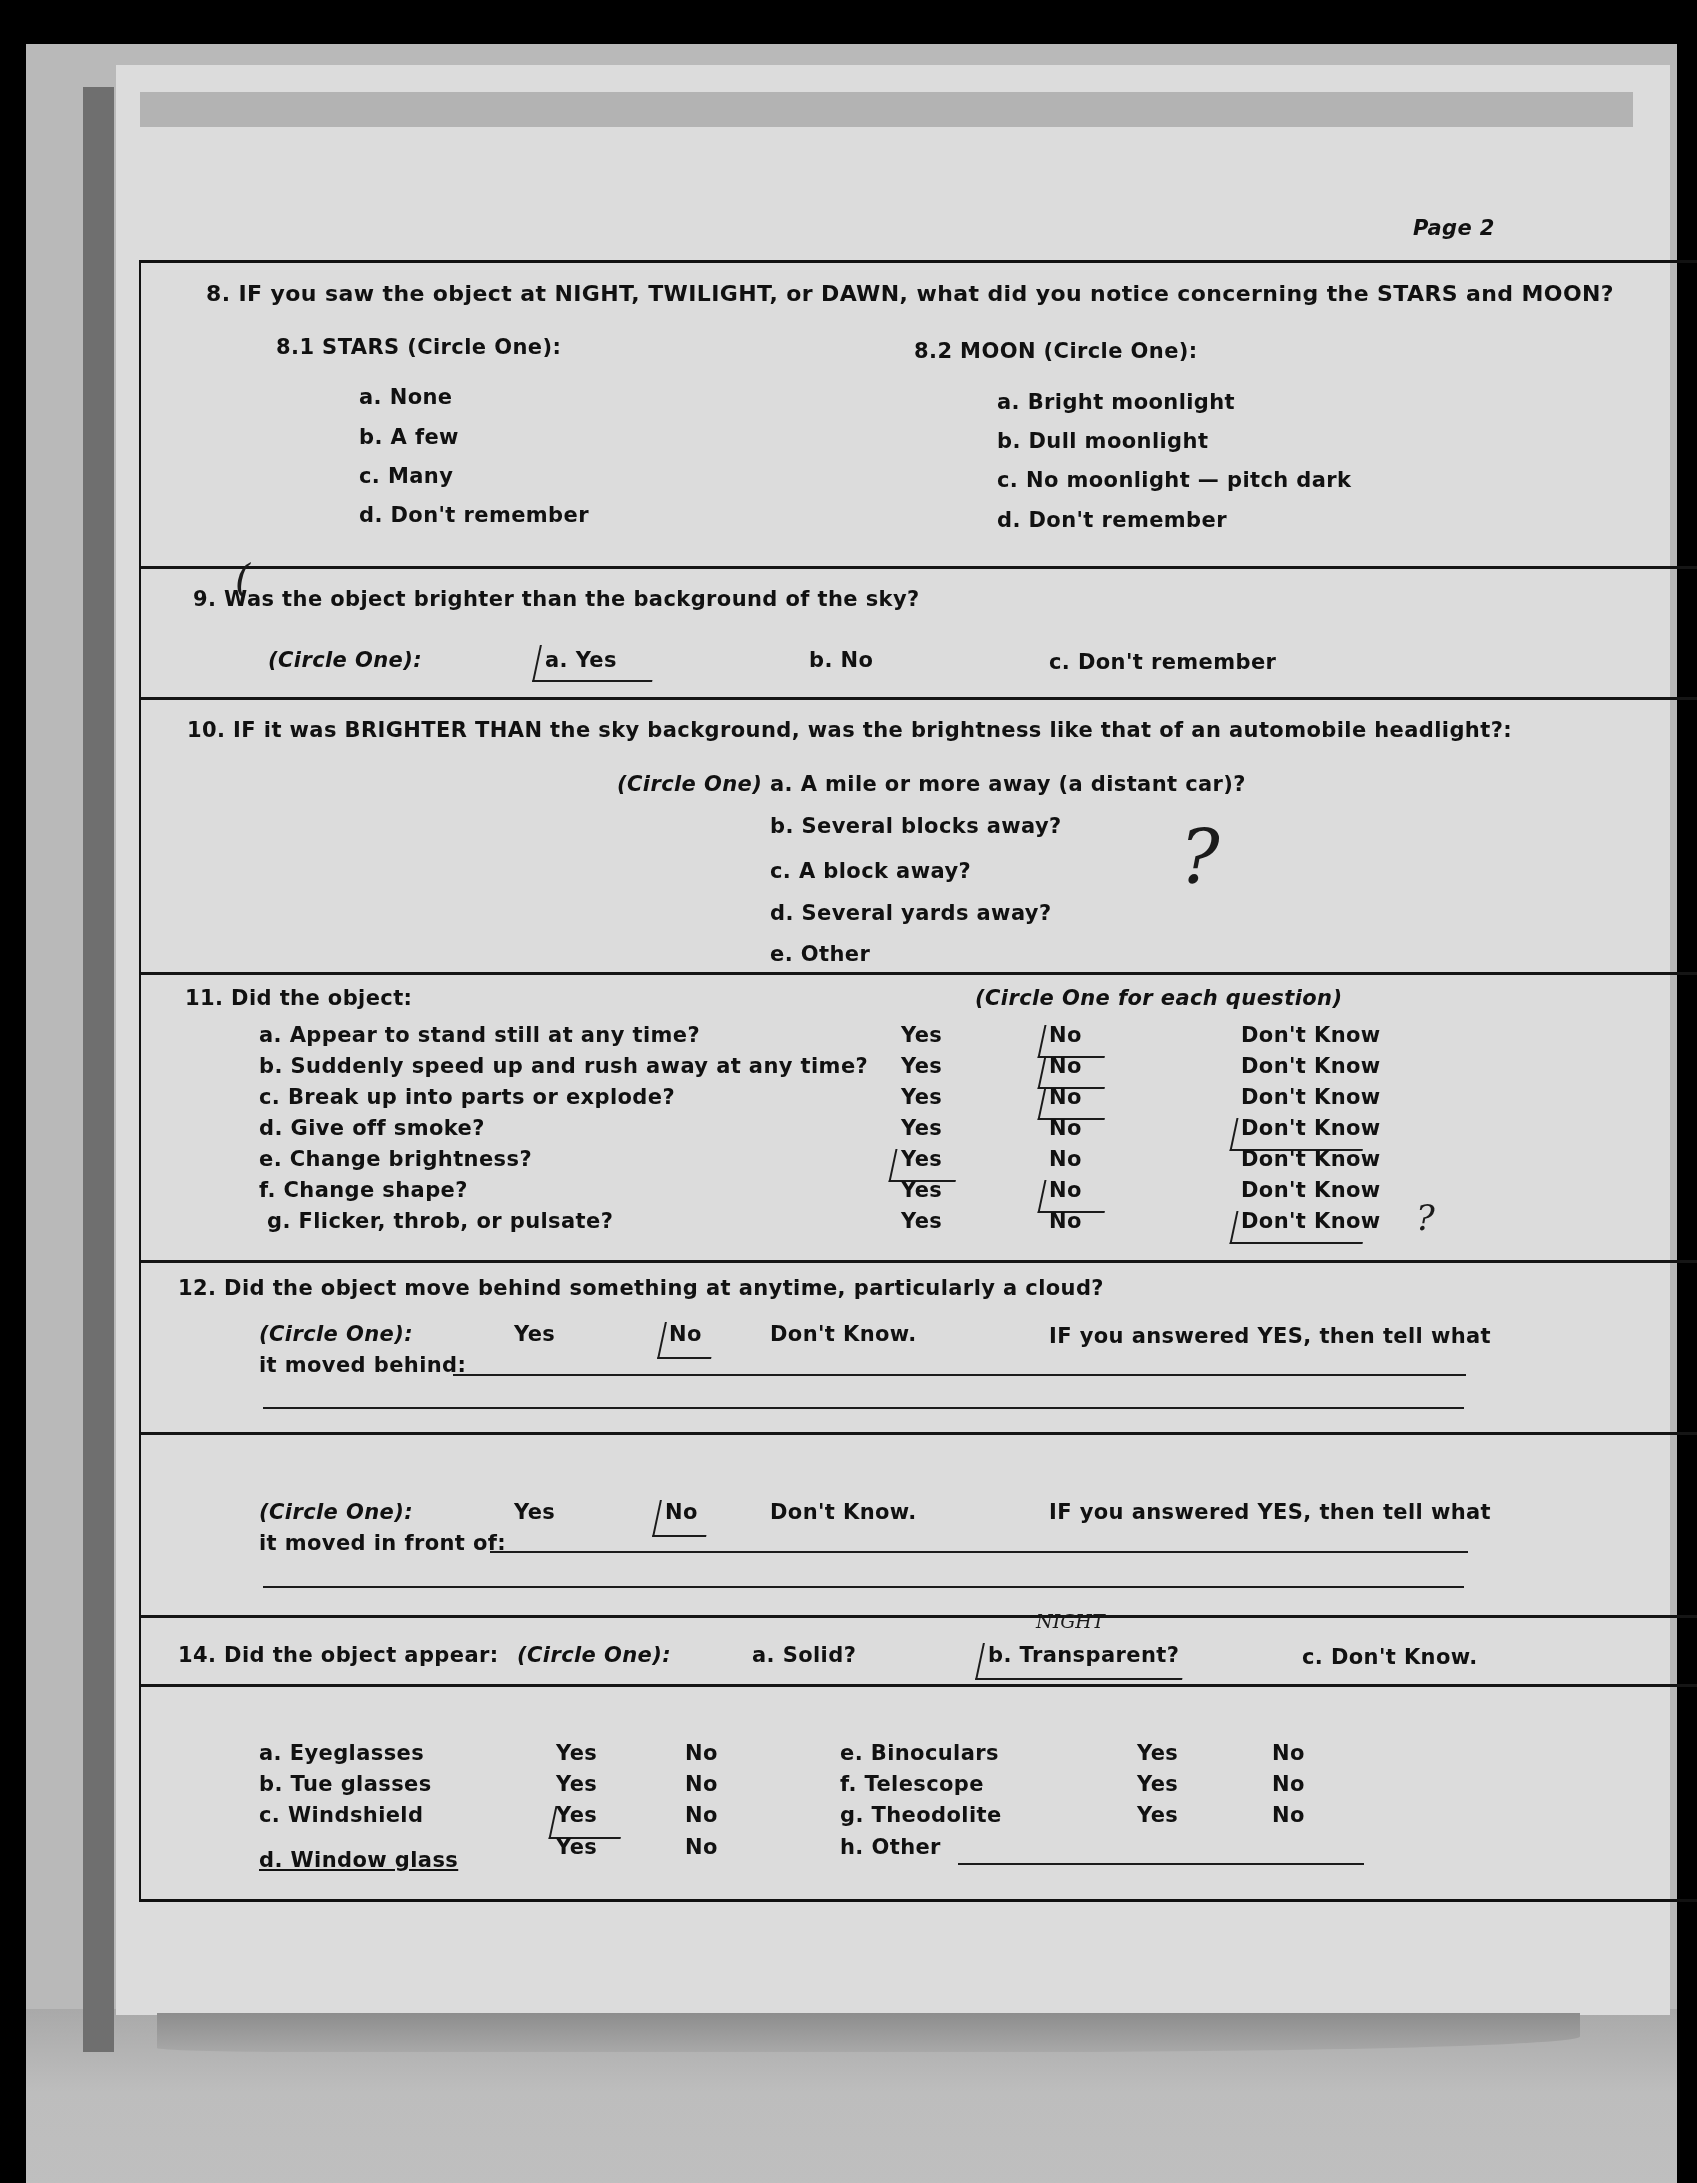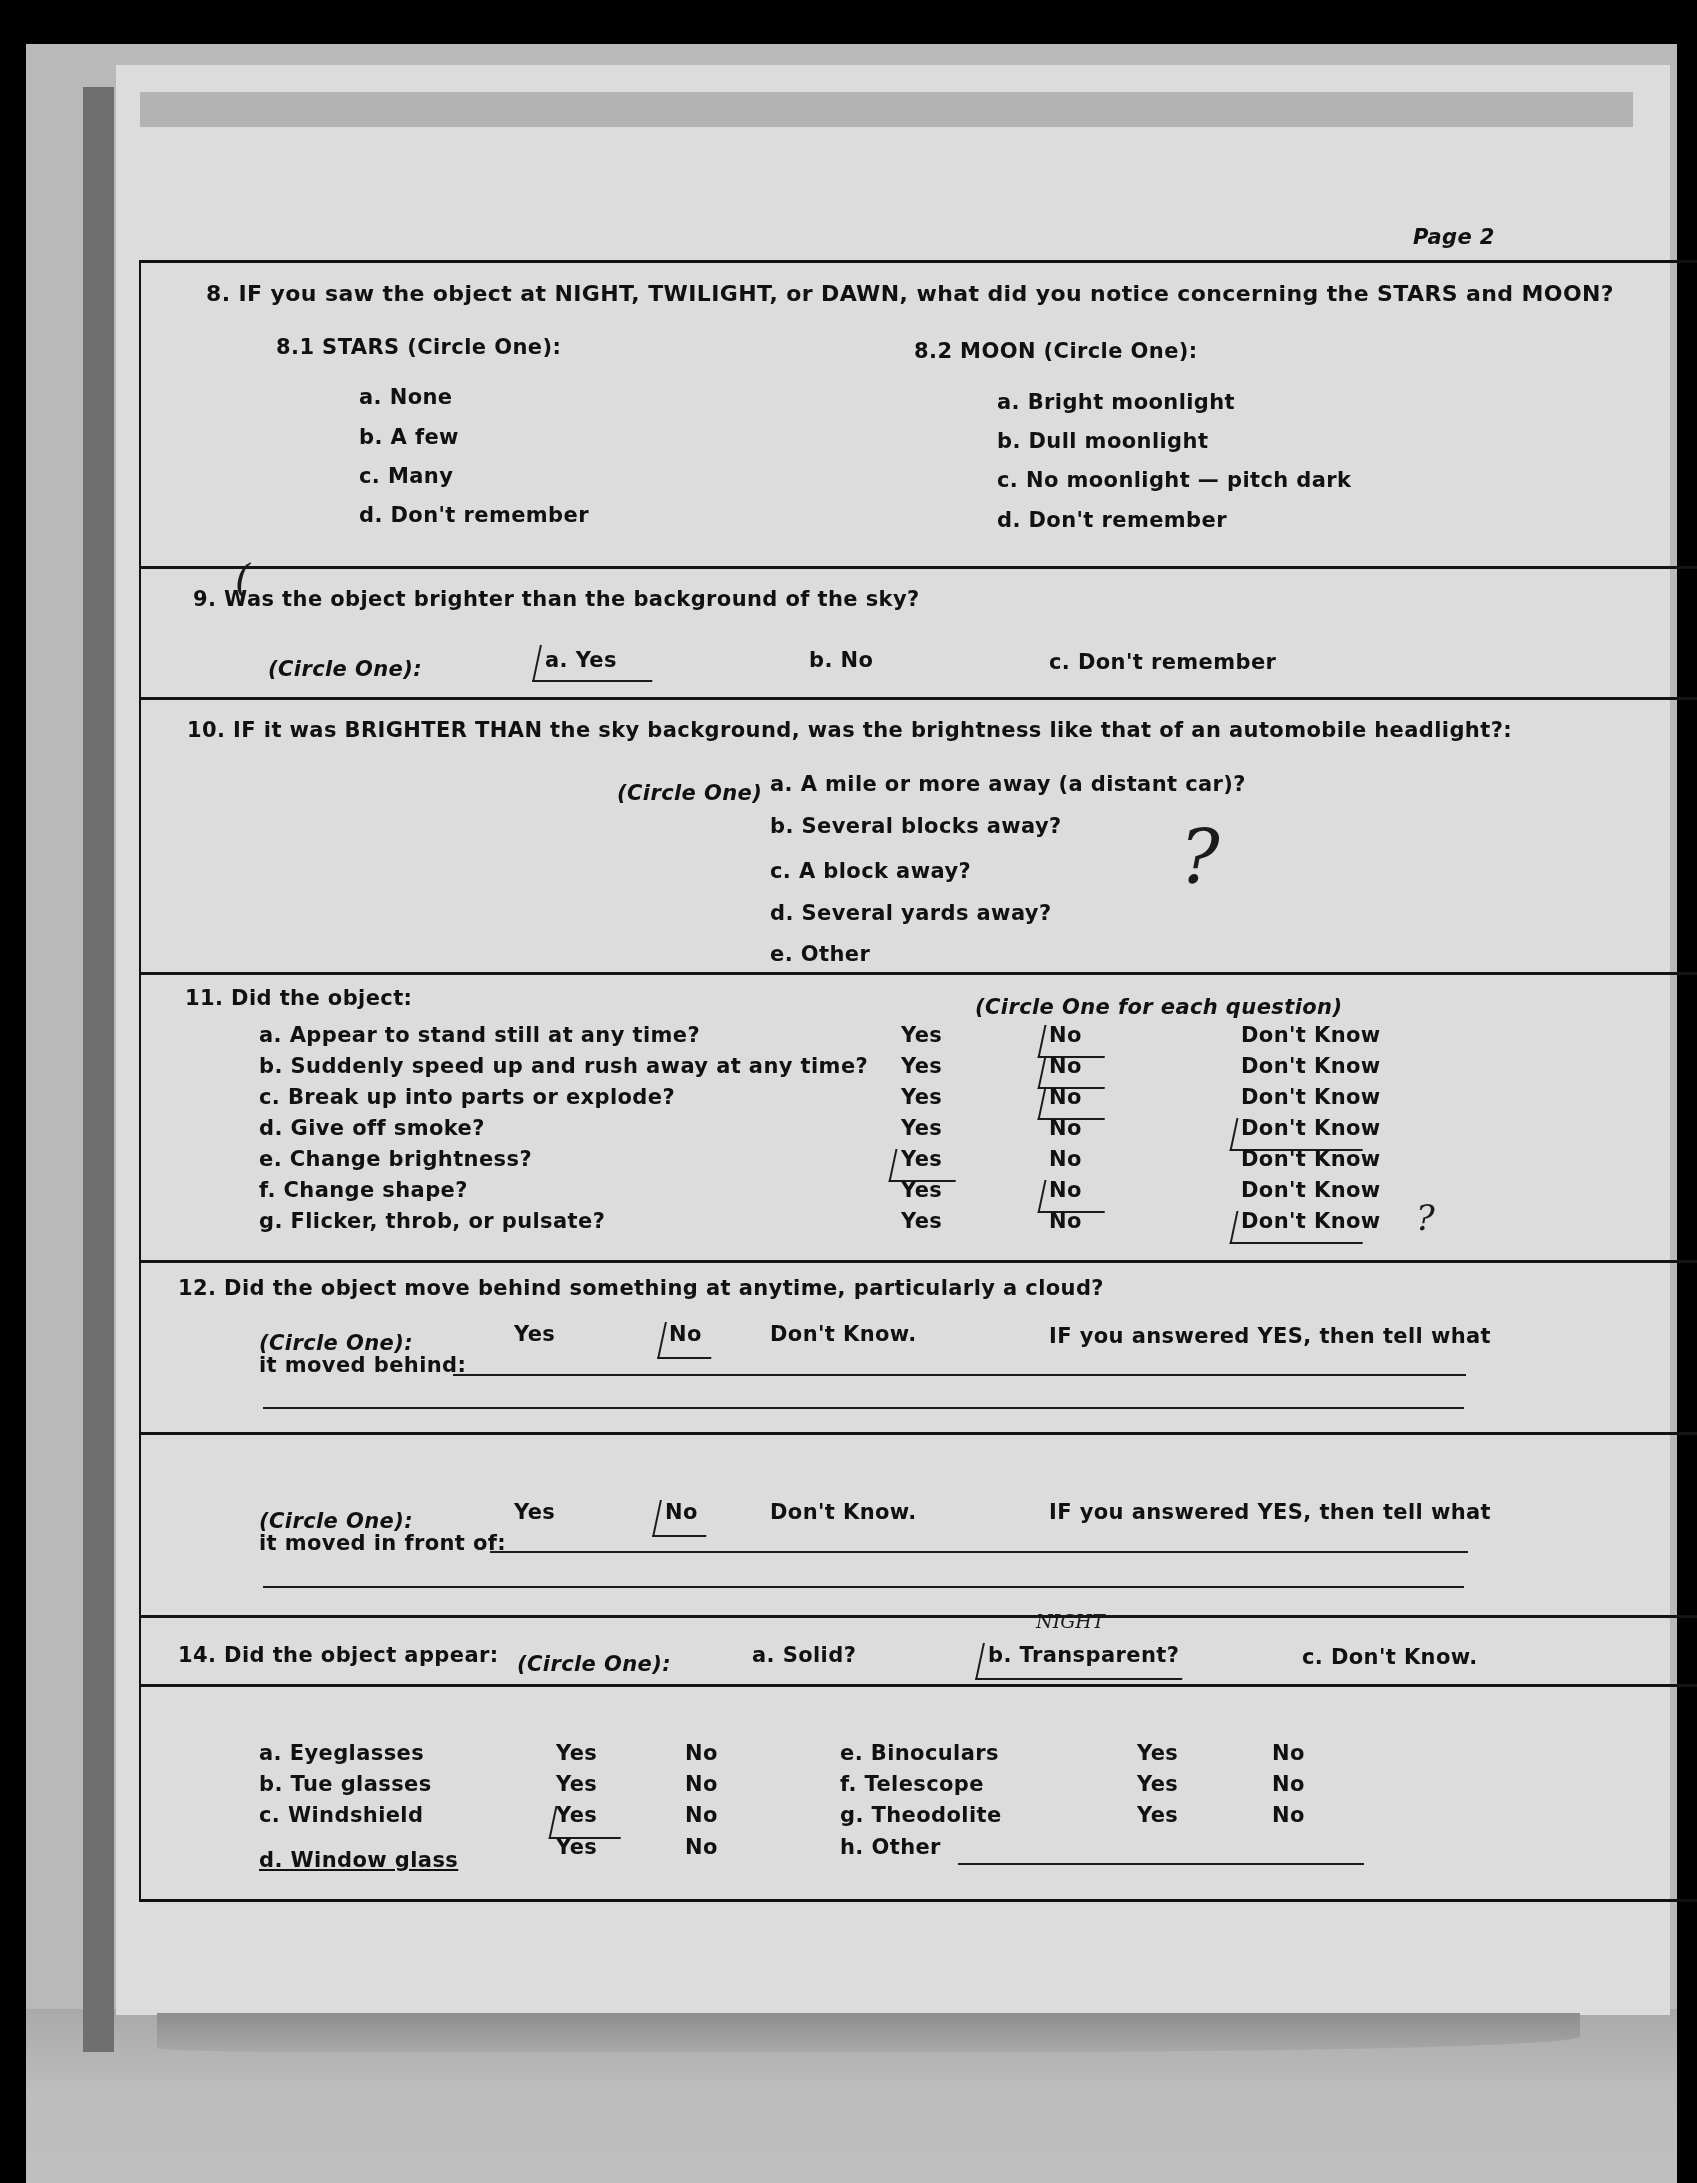--- a/index.html
+++ b/index.html
@@ -15,21 +15,21 @@
   .sheet-shadow { position:absolute; left:140px; top:92px; width:1493px; height:35px; background:#b3b3b3; }
   .bottom-shadow { position:absolute; left:157px; top:2013px; width:1423px; height:39px;
     background:linear-gradient(#8d8d8d,#a8a8a8); border-radius:0 0 40% 10%; }
 
   .page-num { position:absolute; left:1413px; top:216px; font-size:19px; font-weight:bold; font-style:italic; }
   .form { position:absolute; left:139px; top:260px; width:1618px; height:1642px;
     border:3.1px solid #111; border-left-width:2.2px; box-sizing:border-box; }
   .sec { position:absolute; left:0; width:100%; border-bottom:3.1px solid #151515; box-sizing:border-box; }
   .sec.last { border-bottom:none; }
   .t { position:absolute; white-space:nowrap; font-size:21px; font-weight:bold; letter-spacing:0.4px; }
-  .i { font-style:italic;margin-top:9px; }
+  .i { font-style:italic; }
   .hw { position:absolute; font-family:"DejaVu Serif", serif; color:#1b1b1b; font-style:italic; }
   .mark { position:absolute; border-left:2.2px solid #1b1b1b; border-bottom:2.6px solid #1b1b1b; transform:skewX(-12deg); }
   .line { position:absolute; border-bottom:2.6px solid #1b1b1b; }
 </style>
 </head>
 <body>
 
 <div class="film"></div>
 <div class="film-lower"></div>
 <div class="spine"></div>
@@ -103,21 +103,21 @@
         <div class="t" style="left: 118px; top: 172px;">e.  Change brightness?</div>
         <div class="t" style="left: 760px; top: 172px;">Yes</div>
         <div class="mark" style="left: 751px; top: 174px; width: 65px; height: 31px;"></div>
         <div class="t" style="left: 908px; top: 172px;">No</div>
         <div class="t" style="left: 1100px; top: 172px;">Don't Know</div>
         <div class="t" style="left: 118px; top: 203px;">f.  Change shape?</div>
         <div class="t" style="left: 760px; top: 203px;">Yes</div>
         <div class="t" style="left: 908px; top: 203px;">No</div>
         <div class="mark" style="left: 900px; top: 205px; width: 65px; height: 31px;"></div>
         <div class="t" style="left: 1100px; top: 203px;">Don't Know</div>
-        <div class="t" style="left: 118px; top: 234px; text-align: right;">g.  Flicker, throb, or pulsate?</div>
+        <div class="t" style="left: 126px; top: 234px; text-align: right;">g.  Flicker, throb, or pulsate?</div>
         <div class="t" style="left: 760px; top: 234px;">Yes</div>
         <div class="t" style="left: 908px; top: 234px;">No</div>
         <div class="t" style="left: 1100px; top: 234px;">Don't Know</div>
         <div class="mark" style="left: 1092px; top: 236px; width: 131px; height: 31px;"></div>
       </div>
     <div class="hw" style="left:1275px;top:223px;font-size:35px">?</div>
   </div>
 
   <div class="sec" style="top:1000px;height:172px">
     <div class="t" style="left:37px;top:13px">12.  Did the object move behind something at anytime, particularly a cloud?</div>

